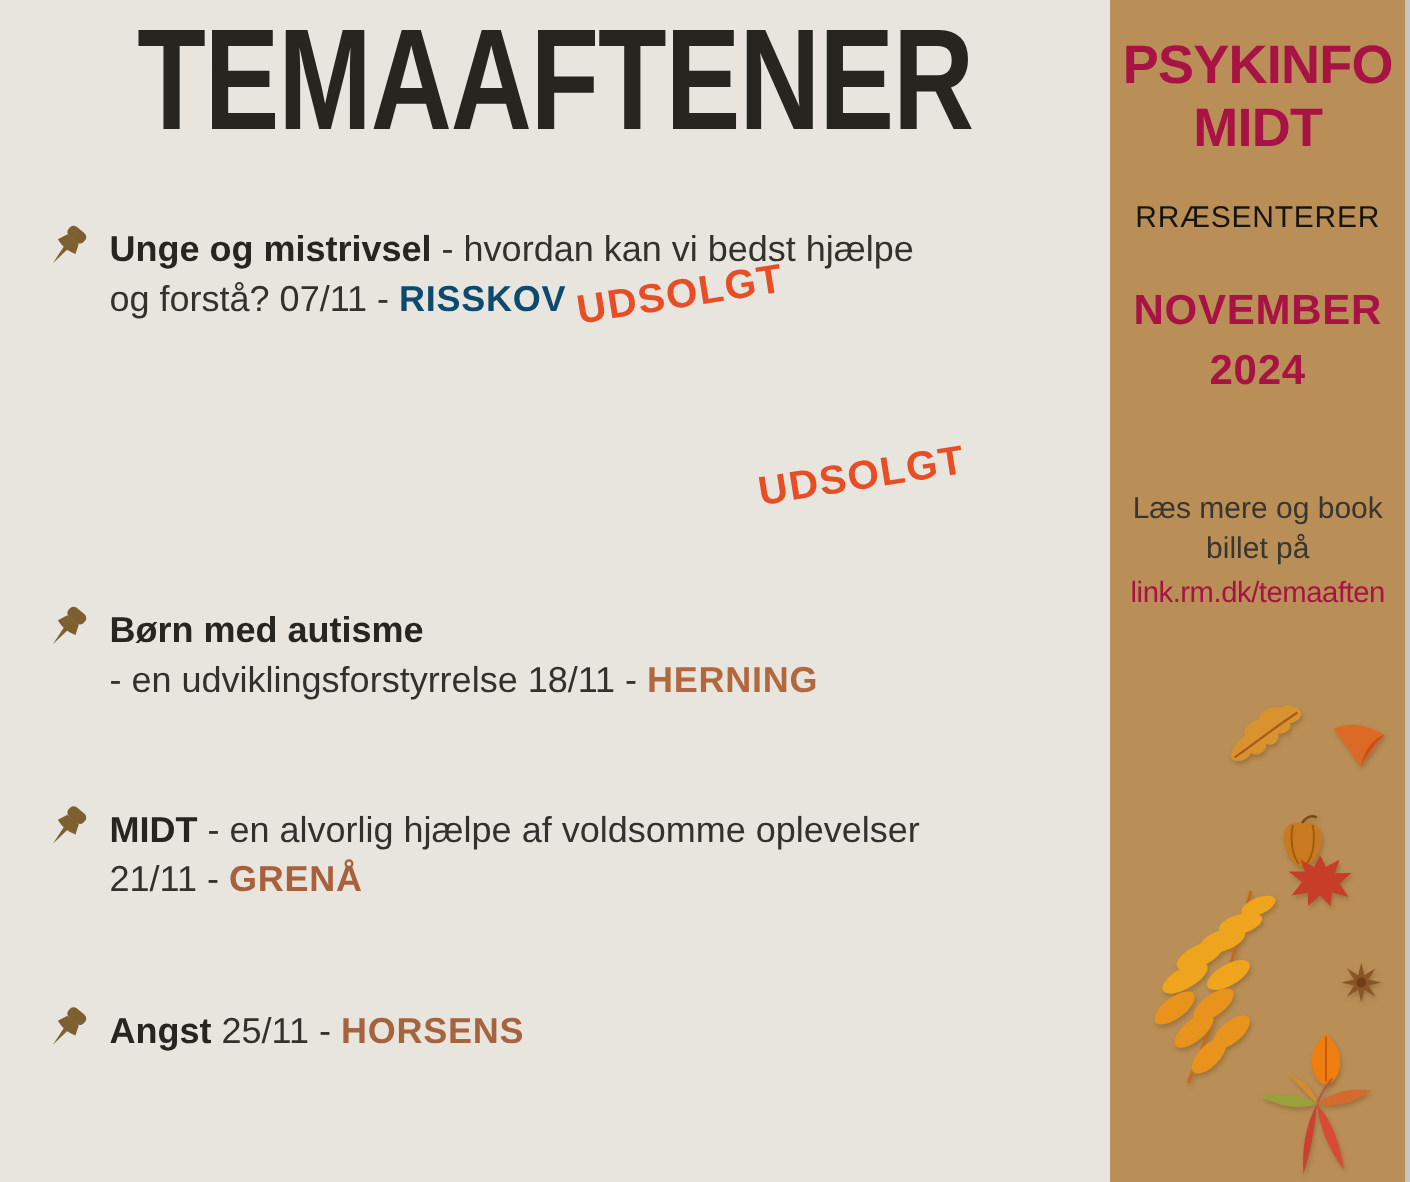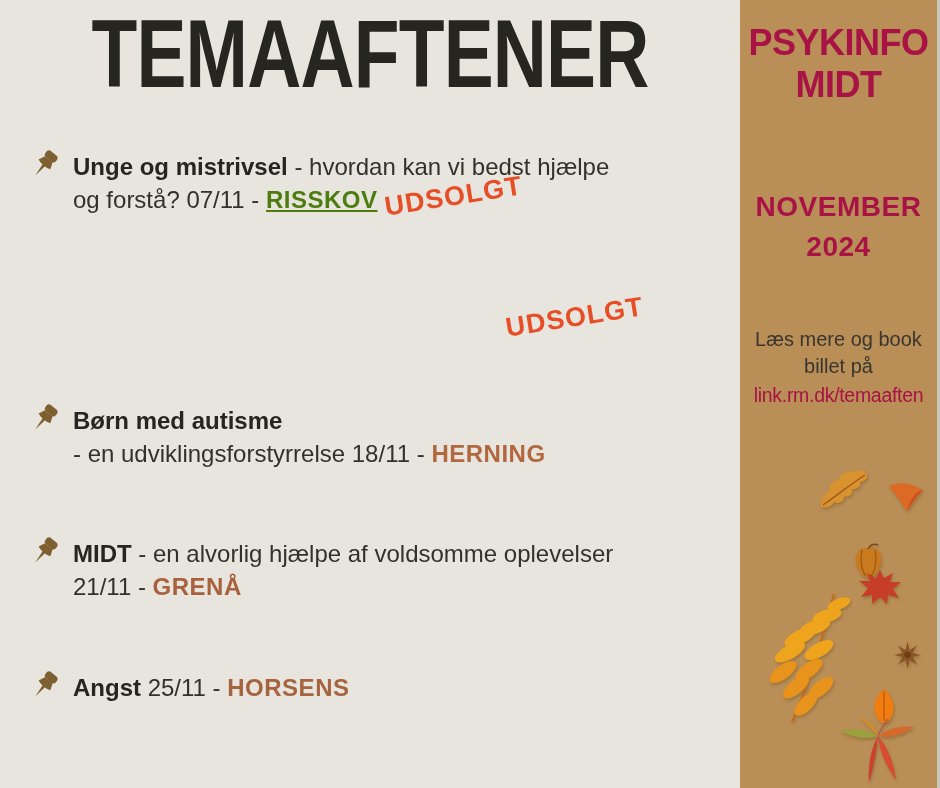--- a/index.html
+++ b/index.html
@@ -74,21 +74,21 @@
         <svg width="34" height="34" viewBox="0 0 24 24">
             <g fill="#7d5f30" transform="rotate(40 12 12)">
           <rect x="7.3" y="1.3" width="9.4" height="5.6" rx="2.3"></rect>
           <path d="M8.5 6.8 h7 l1.9 4.7 c-3.6 1.3 -7.2 1.3 -10.8 0 z"></path>
           <path d="M10.9 12 h2.2 l-1.1 9.6 z"></path>
         </g>
           </svg>
       </span>
       <div class="etext">
         <span class="lead">Unge og mistrivsel</span><span> - hvordan kan vi bedst hjælpe</span><br>
-        <span>og forstå? 07/11 - </span><span class="loc" style="color: #4d7c0f; text-decoration: underline;">RISSKOV</span>
+        <span>og forstå? 07/11 - </span><span class="loc" style="color: #0c4a6e;">RISSKOV</span>
       </div>
     </div>
     <span class="badge badge1" style="color: rgb(232, 78, 38);">UDSOLGT</span>
 
     <span class="badge badge2" style="color: rgb(232, 78, 38);">UDSOLGT</span>
 
     <div class="event e3">
       <span class="pin">
         <svg width="34" height="34" viewBox="0 0 24 24">
             <g fill="#7d5f30" transform="rotate(40 12 12)">
@@ -137,20 +137,21 @@
 
   </main>
 
   <aside class="sidebar">
 
     <div class="sb-block brand" style="color: rgb(168, 18, 69);">
       <div>PSYKINFO</div>
       <div>MIDT</div>
     </div>
 
+    <div class="sb-block presents">RRÆSENTERER</div>
 
     <div class="sb-block month" style="color: rgb(168, 18, 69);">
       <div>NOVEMBER</div>
       <div>2024</div>
     </div>
 
     <div class="sb-block booking">
       <div>Læs mere og book</div>
       <div>billet på</div>
       <span class="booking-link" style="color: rgb(168, 18, 69);">link.rm.dk/temaaften</span>

